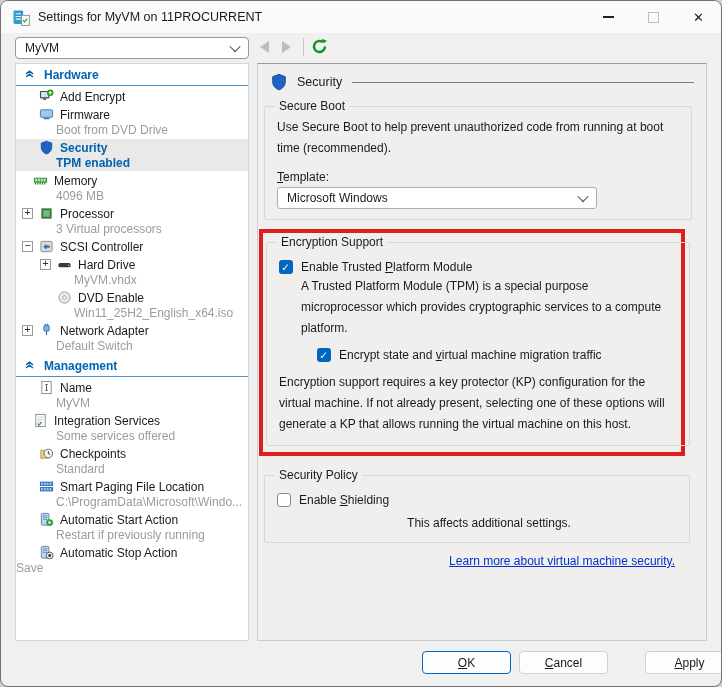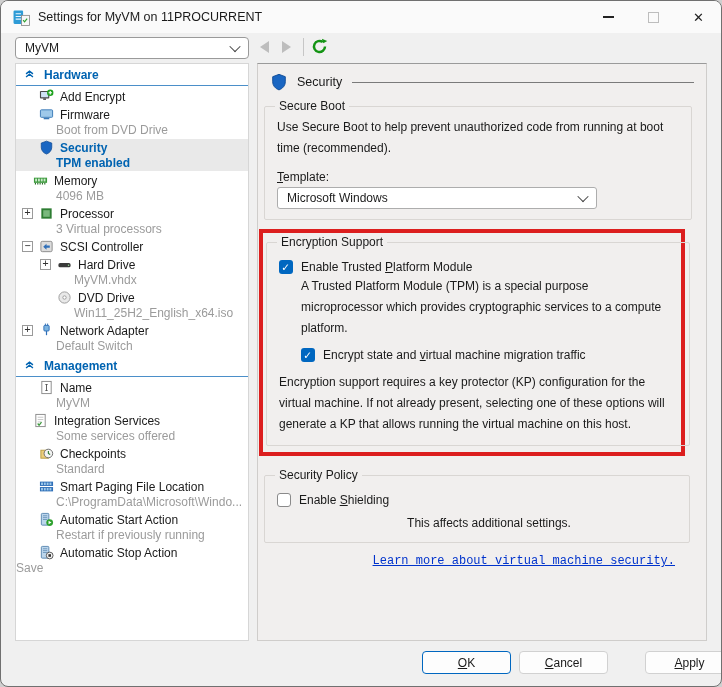--- a/index.html
+++ b/index.html
@@ -64,24 +64,24 @@
   .cb{width:14px;height:14px;border-radius:3px;flex:0 0 14px;position:relative;}
   .cb.checked{background:var(--accent);}
   .cb.checked::after{content:"✓";position:absolute;left:2.2px;top:0.5px;color:#fff;font-size:10.5px;}
   .cb.unchecked{background:#fff;border:1px solid #8a8a8a;box-sizing:border-box;}
   .tmpl-label{margin:11px 0 3px 2px;}
   .select{width:300px;height:20px;background:#fff;border:1px solid #adadad;border-radius:3px;
     display:flex;align-items:center;justify-content:space-between;padding:0 9px;margin-left:2px;}
   .red-wrap{border:4px solid var(--annotation-red);margin:9px 21px 0 1px;padding:0 0 6px 0;}
   .red-wrap fieldset.group{margin:2px 3px 0 3px;}
   .tpm-desc{margin-left:24px;width:372px;}
-  .enc-cb{margin-left:24px;}
+  .enc-cb{margin-left:40px;}
   .kp-desc{margin-top:10px;}
   .policy-note{margin:9px 0 2px 24px;text-align:center;}
-  .link-row{text-align:right;margin:11px 31px 0 0;font-family:Liberation Mono, monospace;}
+  .link-row{text-align:right;margin:11px 31px 0 0;}
   .link-row a{color:var(--link-blue);text-decoration:underline;font-size:12px;cursor:pointer;}
   
   .btn{position:absolute;top:650px;width:89px;height:23px;background:#fdfdfd;border:1px solid #d1d1d1;
     border-radius:4px;display:flex;align-items:center;justify-content:center;font-size:12px;box-sizing:border-box;}
   .btn-ok{left:421px;border:1.5px solid var(--accent);}
   .btn-cancel{left:518px;}
   .btn-apply{left:644px;}
   u{text-decoration:underline;}
 </style>
 </head>
@@ -225,21 +225,21 @@
         </div>
         <div class="item-sub" style="padding-left:58px">MyVM.vhdx</div>
       </div>
       <div class="item">
         <div class="item-row" style="padding-left:24px">
           <span class="exp none"></span>
           <span class="item-icon"><svg viewBox="0 0 16 16">
               <circle cx="8" cy="8" r="6" fill="#e9e9e9" stroke="#9a9a9a"></circle>
               <circle cx="8" cy="8" r="1.8" fill="#fff" stroke="#9a9a9a"></circle>
             </svg></span>
-          <span class="item-label">DVD Drive</span>
+          <span class="item-label">DVD Enable</span>
         </div>
         <div class="item-sub" style="padding-left:58px">Win11_25H2_English_x64.iso</div>
       </div>
       <div class="item">
         <div class="item-row" style="padding-left:6px">
           <span class="exp">+</span>
           <span class="item-icon"><svg viewBox="0 0 16 16">
               <rect x="5.2" y="2.5" width="5.6" height="6" rx="1" fill="#7db4e0" stroke="#2f6fb8"></rect>
               <path d="M8 8.5 v4.5" stroke="#2f6fb8" stroke-width="1.3"></path>
               <rect x="6.3" y="0.6" width="1" height="2" fill="#2f6fb8"></rect>

